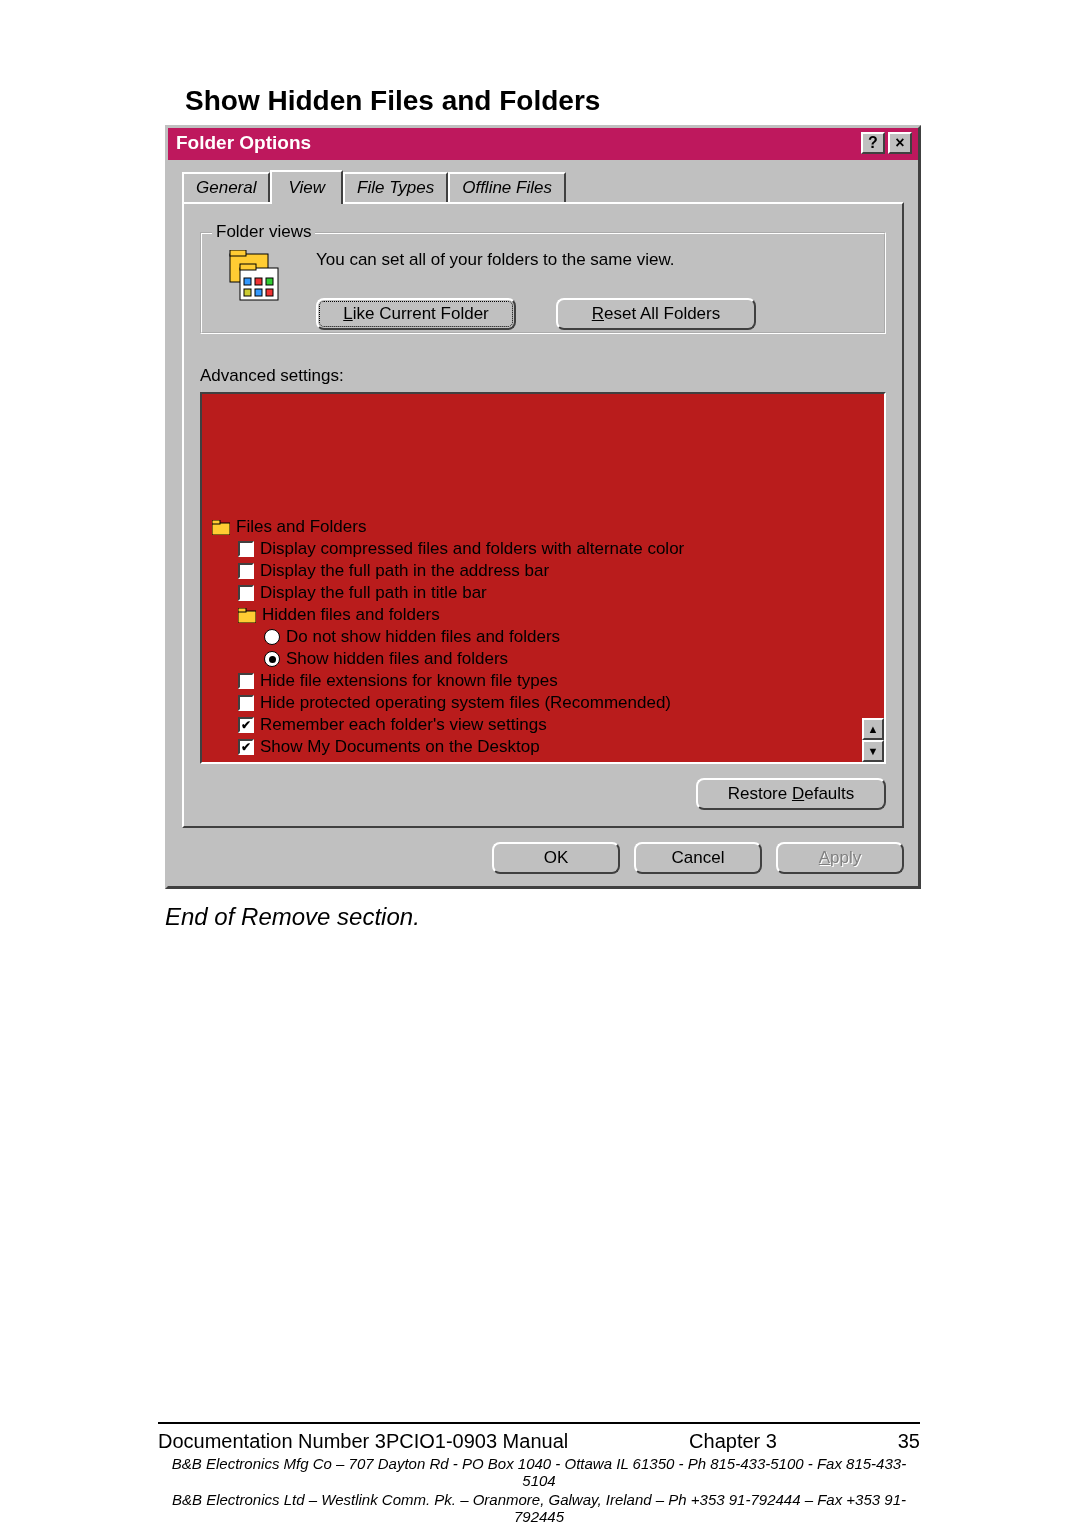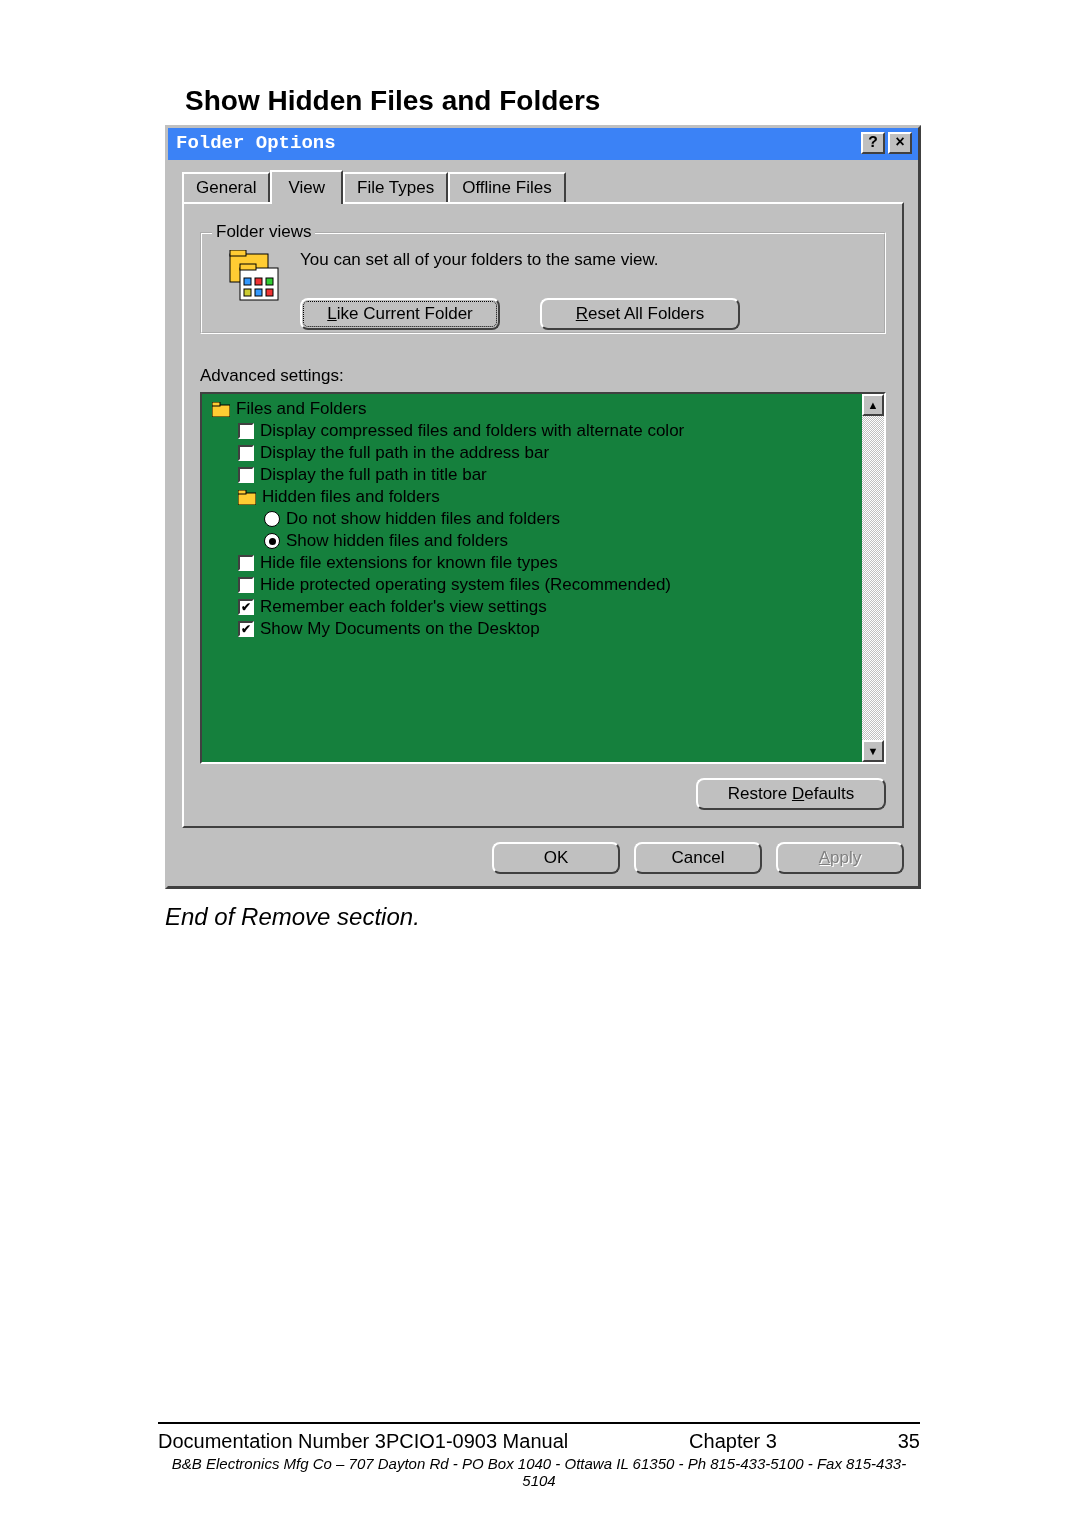--- a/index.html
+++ b/index.html
@@ -29,29 +29,28 @@
     width: 750px;
     border-left: 3px solid #c0c0c0;
     border-top: 3px solid #c0c0c0;
     border-right: 3px solid #404040;
     border-bottom: 3px solid #404040;
     background: #c0c0c0;
     font-family: "Tahoma", "MS Sans Serif", Arial, sans-serif;
     font-size: 17px;
   }
   .titlebar {
-    background: #3b82f6;
+    background: #be185d;
     color: #fff;
     font-weight: bold;
     padding: 4px 6px 6px 8px;
     display: flex;
     align-items: center;
     justify-content: space-between;
     font-size: 19px;
-    font-family: Liberation Mono, monospace;
   }
   .titlebar-buttons {
     display: flex;
     gap: 3px;
   }
   .tbtn {
     width: 24px;
     height: 22px;
     background: #c0c0c0;
     border-top: 2px solid #fff;
@@ -67,20 +66,21 @@
     line-height: 1;
     box-sizing: border-box;
   }
   .client {
     padding: 10px 14px 12px 14px;
   }
   
   .tabrow {
     display: flex;
     align-items: flex-end;
+    font-style: italic;
   }
   .tab {
     border-top: 2px solid #fff;
     border-left: 2px solid #fff;
     border-right: 2px solid #404040;
     padding: 4px 12px 4px 12px;
     background: #c0c0c0;
     position: relative;
     margin-right: 0px;
     font-size: 17px;
@@ -109,21 +109,21 @@
     position: absolute;
     top: -12px;
     left: 10px;
     background: #c0c0c0;
     padding: 0 4px;
     font-size: 17px;
   }
   .folderviews-row {
     display: flex;
     align-items: flex-start;
-    gap: 18px;
+    gap: 34px;
   }
   .folder-icon {
     width: 60px;
     height: 56px;
     flex: none;
     margin-left: 6px;
   }
   .fv-right {
     flex: 1;
   }
@@ -150,29 +150,30 @@
   .winbtn.focus-inner {
     outline: 1px dotted #000;
     outline-offset: -4px;
   }
   .adv-label {
     margin-top: 32px;
     margin-bottom: 6px;
     font-size: 17px;
   }
   .treebox {
-    background: #15803d;
+    background: #b91c1c;
     border-top: 2px solid #404040;
     border-left: 2px solid #404040;
     border-right: 2px solid #fff;
     border-bottom: 2px solid #fff;
     height: 368px;
     display: flex;
     font-size: 17px;
     overflow: hidden;
+    align-items: flex-end;
   }
   .tree-content {
     flex: 1;
     padding: 4px 2px 4px 6px;
     overflow: hidden;
   }
   .scrollbar {
     width: 22px;
     background: repeating-conic-gradient(#c0c0c0 0 25%, #fff 0 50%) 0 0/2px 2px;
     display: flex;
@@ -378,13 +379,14 @@
 </div>
 
 <div class="footer">
   <div class="footer-line"></div>
   <div class="footer-row1">
     <span>Documentation Number 3PCIO1-0903 Manual</span>
     <span>Chapter 3</span>
     <span>35</span>
   </div>
   <div class="footer-small">B&amp;B Electronics Mfg Co – 707 Dayton Rd - PO Box 1040 - Ottawa IL 61350 - Ph 815-433-5100 - Fax 815-433-5104</div>
+  <div class="footer-small">B&amp;B Electronics Ltd – Westlink Comm. Pk. – Oranmore, Galway, Ireland – Ph +353 91-792444 – Fax +353 91-792445</div>
 </div>
 
 </body></html>

